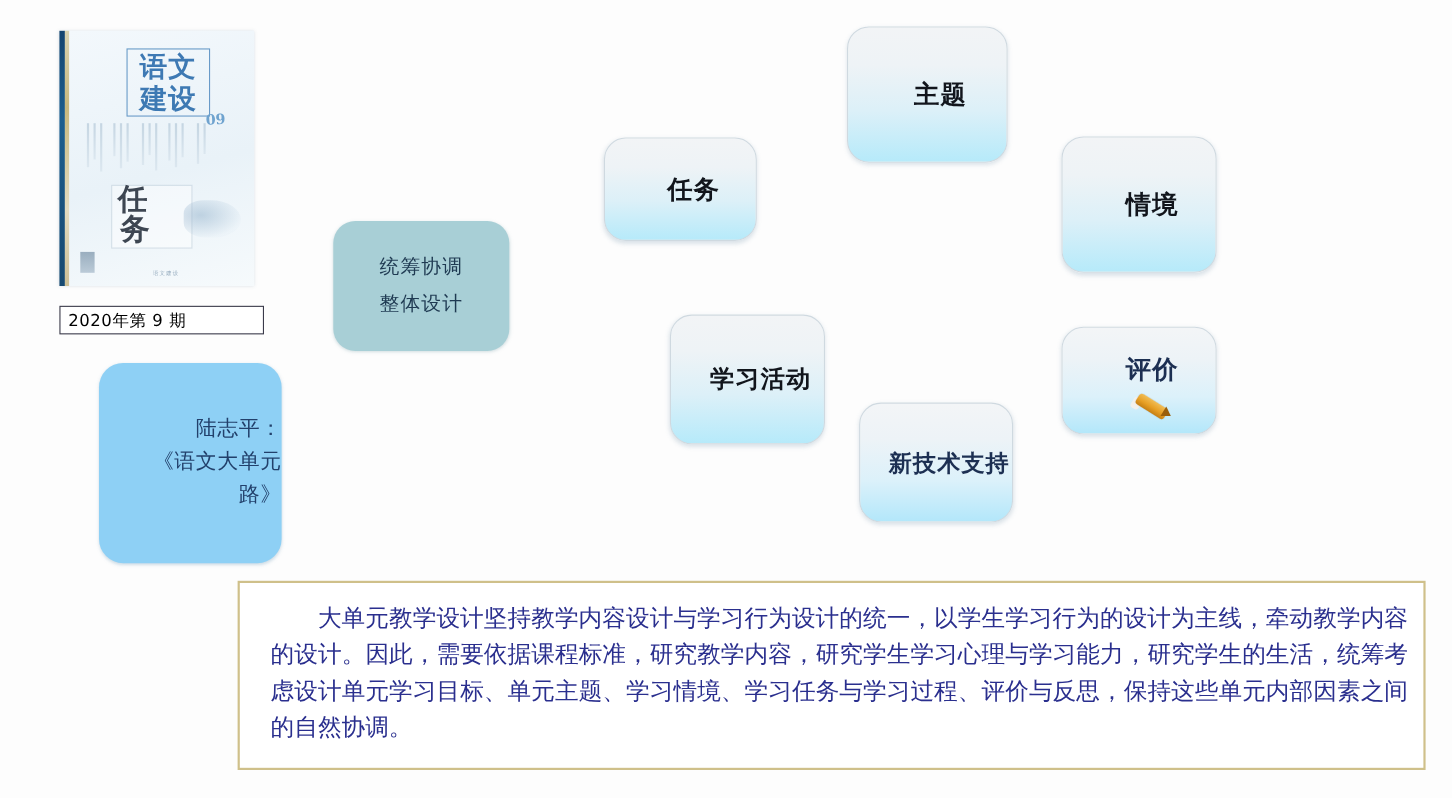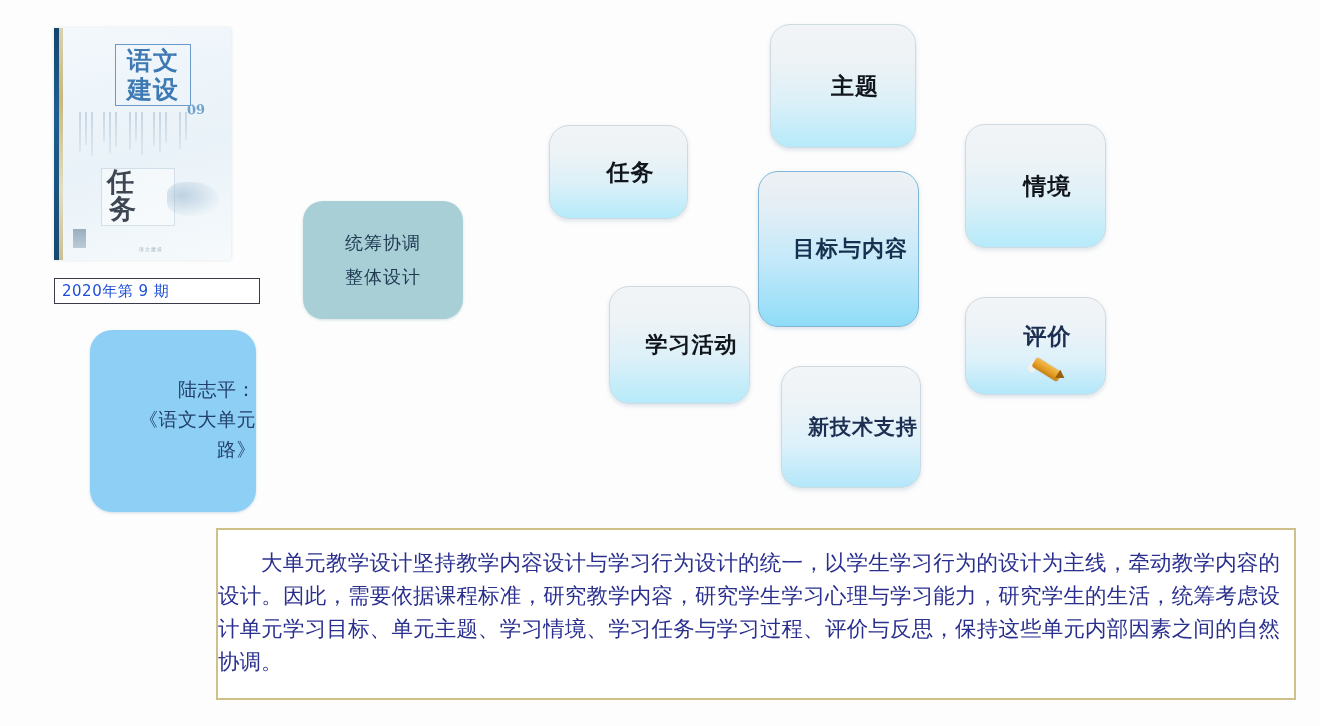--- a/index.html
+++ b/index.html
@@ -136,25 +136,25 @@
     font-size: 5px;
     color: #9bb0c2;
     letter-spacing: 1px;
   }
 
   
   #issue-caption {
     position: absolute;
     left: 54px;
     top: 278px;
-    width: 206px;
+    width: 186px;
     height: 26px;
     border: 1.5px solid #3a3a4a;
     background: #ffffff;
-    color: #1d4ed8;
+    color: #000000;
     font-size: 15px;
     font-family: "DejaVu Sans", sans-serif;
     display: flex;
     align-items: center;
     padding-left: 7px;
     box-sizing: border-box;
     letter-spacing: .5px;
   }
 
   
@@ -227,21 +227,21 @@
     color: #1c2f52;
   }
 
   #tile-zhuti      { left: 770px; top: 24px;  width: 146px; height: 124px; font-size: 23px; }
   #tile-renwu      { left: 549px; top: 125px; width: 139px; height: 94px; font-size: 23px; text-align: right; }
   #tile-qingjing   { left: 965px; top: 124px; width: 141px; height: 124px; font-size: 23px; }
   #tile-mubiao     { left: 758px; top: 171px; width: 161px; height: 156px; font-size: 22px; }
   #tile-xuexi      { left: 589px; top: 286px; width: 141px; height: 118px; font-size: 22px; margin-left: 20px; }
   #tile-pingjia    { left: 965px; top: 297px; width: 141px; height: 98px; font-size: 23px;
                      flex-direction: column; }
-  #tile-xinjishu   { left: 781px; top: 366px; width: 140px; height: 122px; font-size: 21px;
+  #tile-xinjishu   { left: 781px; top: 366px; width: 140px; height: 109px; font-size: 21px;
                      line-height: 30px; }
 
   #tile-pingjia .pj-label { margin-top: 6px; }
   .pencil-icon {
     margin-top: 10px;
     width: 40px;
     height: 16px;
     position: relative;
   }
   .pencil-icon .body {
@@ -274,21 +274,21 @@
   
   #quote-box {
     position: absolute;
     left: 216px;
     top: 528px;
     width: 1080px;
     height: 172px;
     border: 2px solid #cfc08a;
     background: #ffffff;
     box-sizing: border-box;
-    padding: 16px 14px 10px 0;
+    padding: 16px 14px 10px 28px;
   }
   #quote-text {
     color: #2a2f8e;
     font-size: 21.5px;
     line-height: 33px;
     text-align: justify;
     text-indent: 2em;
     font-family: "DejaVu Sans", sans-serif;
     letter-spacing: 0px;
   }
@@ -350,23 +350,20 @@
   </div>
 
   <div class="tile" id="tile-renwu">
     <span>任务</span>
   </div>
 
   <div class="tile" id="tile-qingjing">
     <span>情境</span>
   </div>
 
-  <div class="tile accent" id="tile-mubiao">
-    <span>目标与内容</span>
-  </div>
 
   <div class="tile" id="tile-xuexi">
     <span>学习活动</span>
   </div>
 
   <div class="tile soft" id="tile-pingjia">
     <span class="pj-label">评价</span>
     <span class="pencil-icon">
       <span class="eraser"></span>
       <span class="body"></span>

